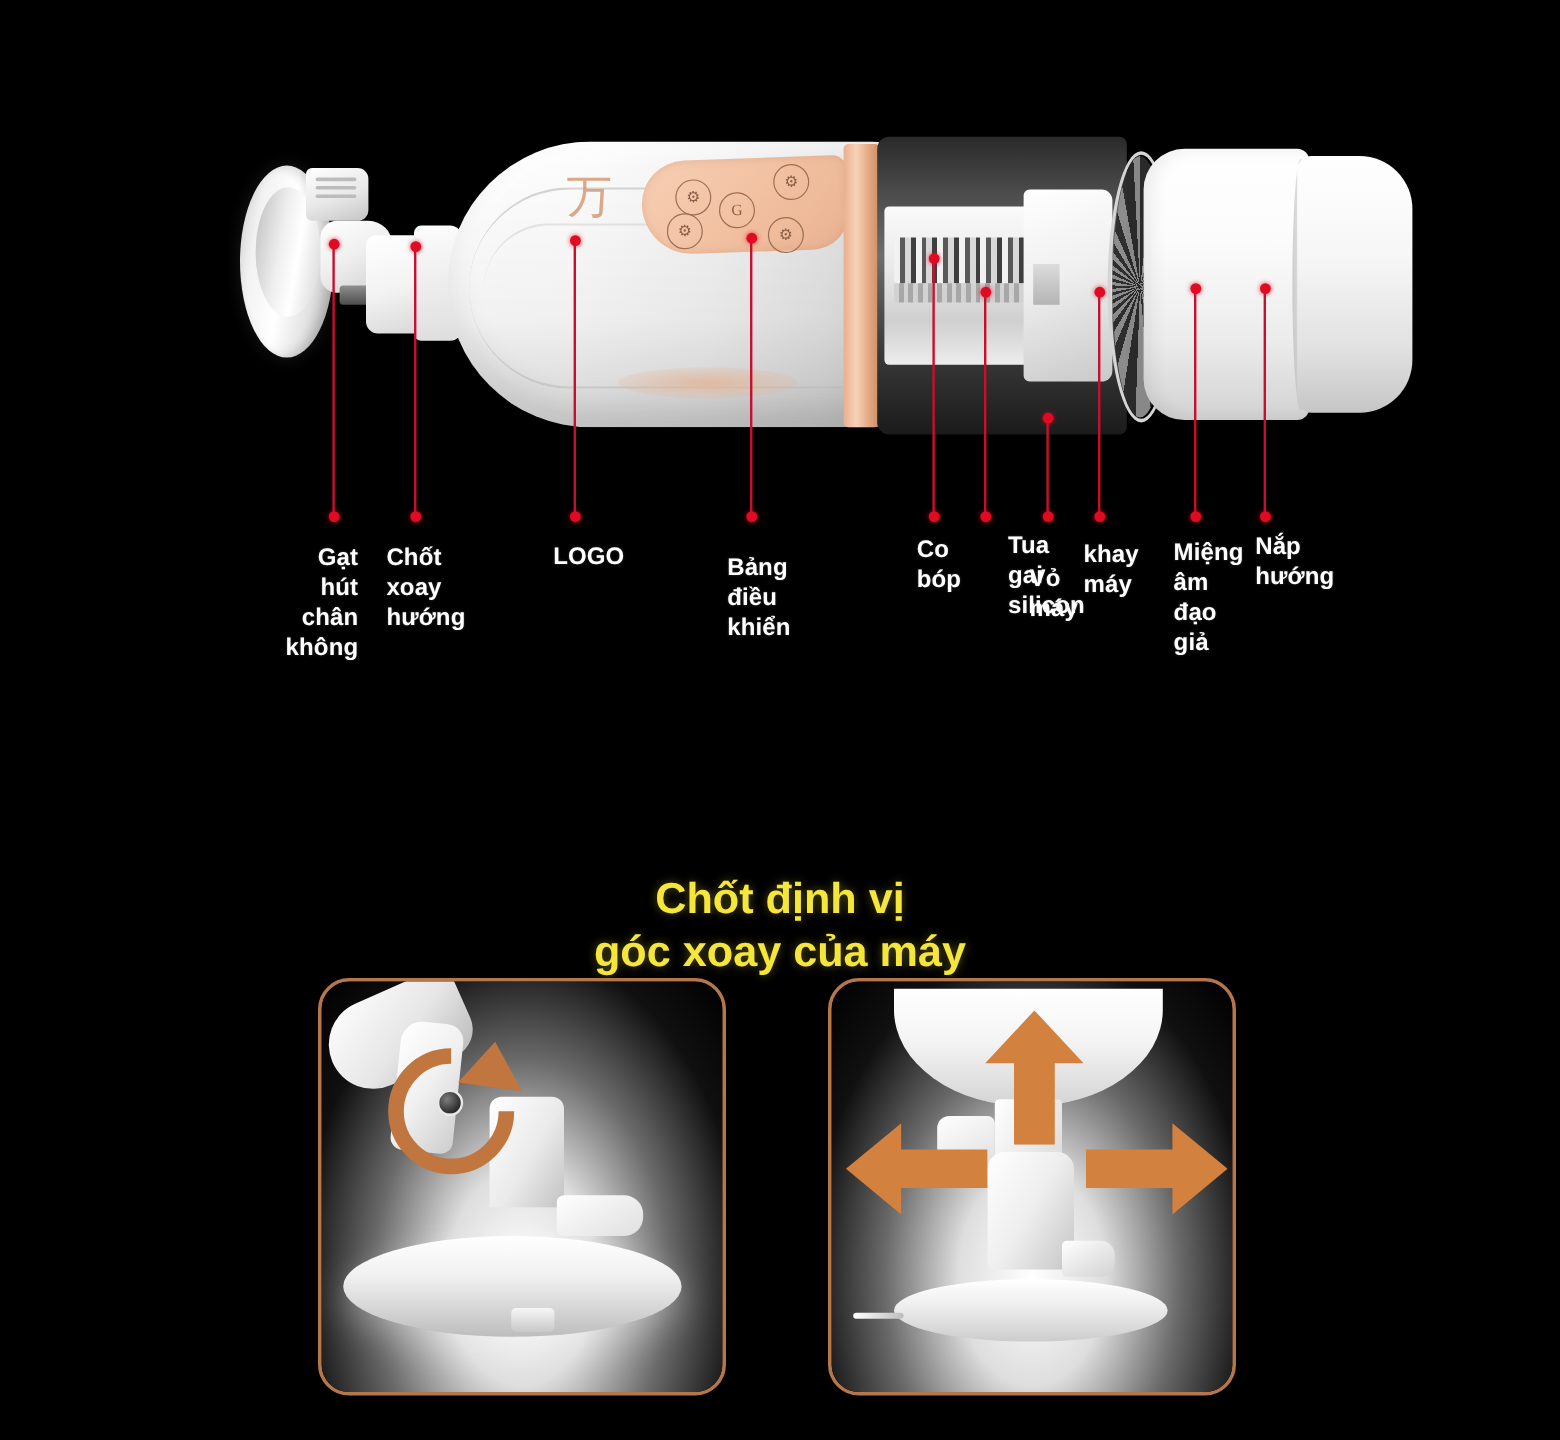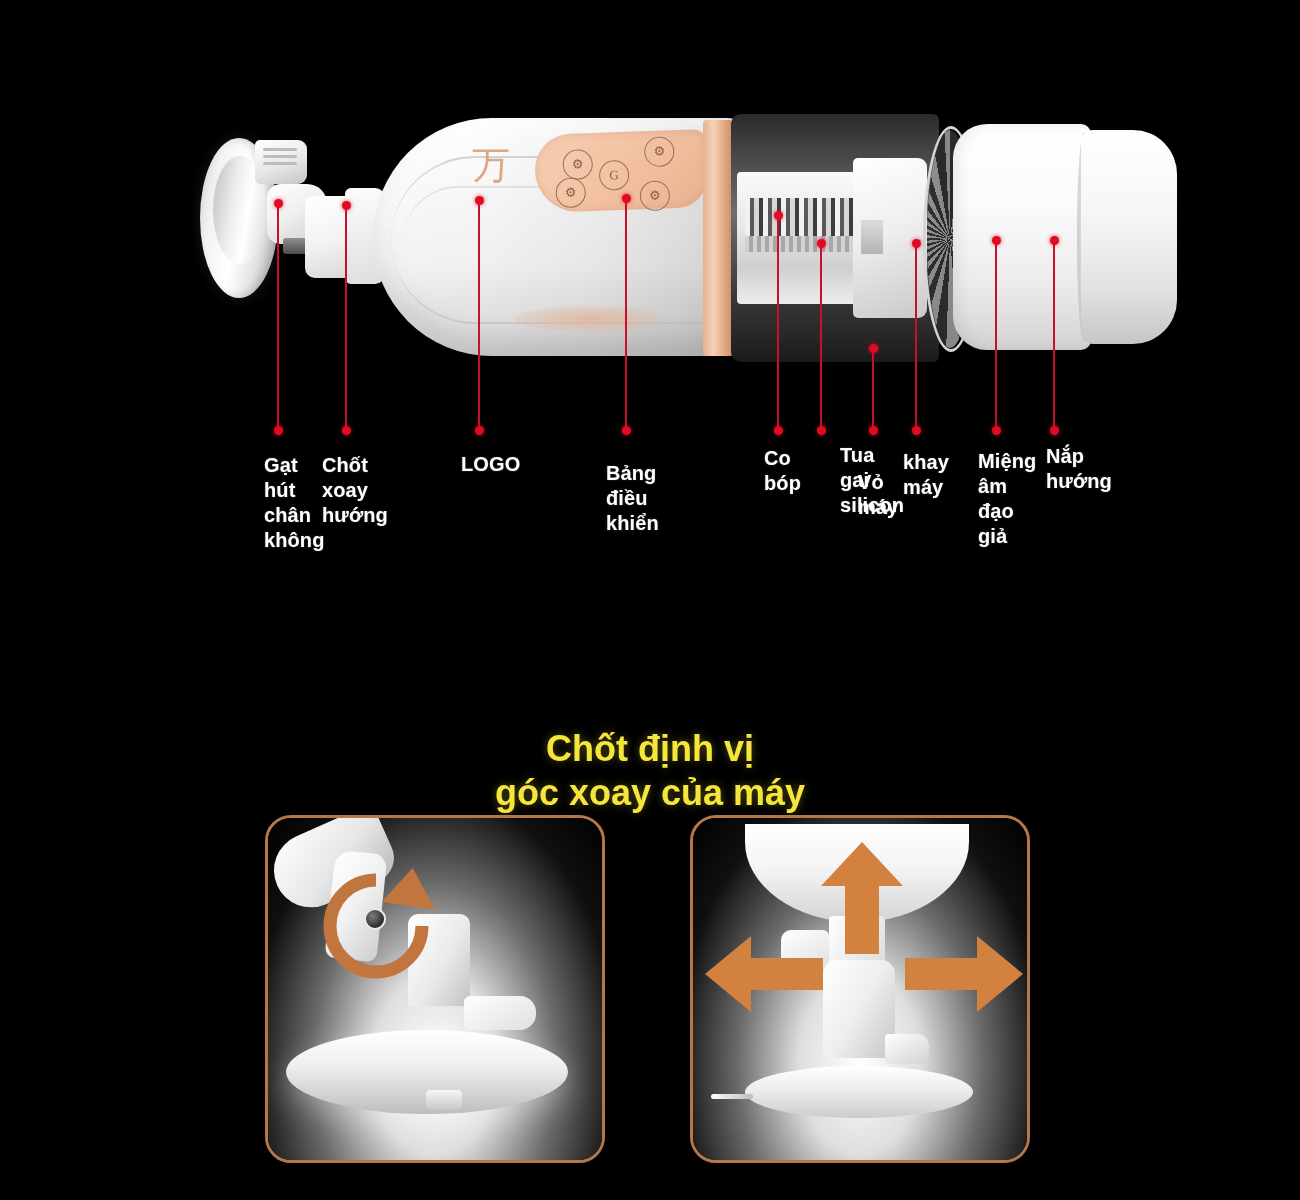--- a/index.html
+++ b/index.html
@@ -462,21 +462,21 @@
 
       <div class="sleeve-outer"></div>
       <div class="cap-seam"></div>
       <div class="cap-end"></div>
     </div>
 
     <div id="callout-layer">
         <div class="leader" style="left: 277px; top: 203px; height: 227px;"></div>
         <div class="dot" style="left: 277px; top: 199px;"></div>
         <div class="dot" style="left: 277px; top: 426px;"></div>
-        <div class="label" style="left: 264px; top: 453px;">Gạt
+        <div class="label" style="left: 238px; top: 453px; text-align: right;">Gạt
 hút
 chân
 không</div>
         <div class="leader" style="left: 345px; top: 205px; height: 225px;"></div>
         <div class="dot" style="left: 345px; top: 201px;"></div>
         <div class="dot" style="left: 345px; top: 426px;"></div>
         <div class="label" style="left: 322px; top: 453px;">Chốt
 xoay
 hướng</div>
         <div class="leader" style="left: 478px; top: 200px; height: 230px;"></div>

